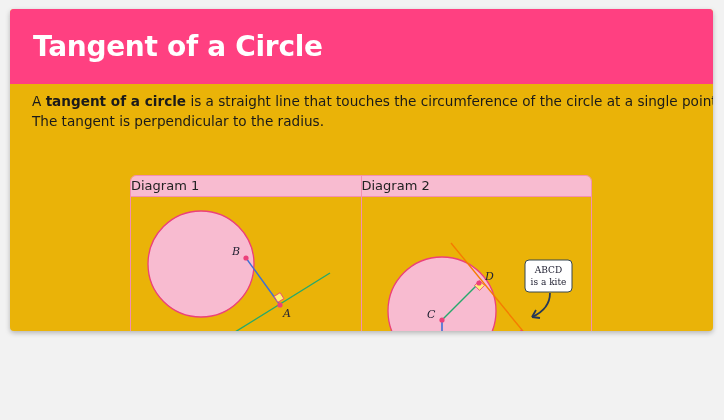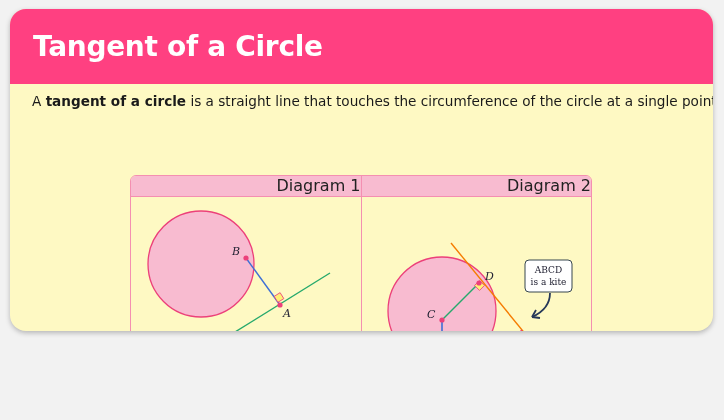--- a/index.html
+++ b/index.html
@@ -1,45 +1,46 @@
 <!DOCTYPE html>
 <html><head>
 <meta charset="utf-8">
 <style>
   html,body{margin:0;padding:0;}
   body{width:724px;height:420px;background:#f2f2f2;font-family:"DejaVu Sans","Liberation Sans",sans-serif;overflow:hidden;position:relative;}
-  .card{position:absolute;left:10px;top:9px;width:703px;height:322px;background:#fef9c3;border-radius:16px;box-shadow:0 2px 5px rgba(0,0,0,0.25);overflow:hidden;}
+  .card{position:absolute;left:10px;top:9px;width:703px;height:322px;background:#eab308;border-radius:4px;box-shadow:0 2px 5px rgba(0,0,0,0.25);overflow:hidden;}
   .header{height:75px;background:#ff4081;display:flex;align-items:center;padding-left:23px;}
   .header h1{margin:0;color:#fff;font-size:28px;font-weight:bold;letter-spacing:-0.3px;}
   .intro{position:absolute;left:22px;top:82px;width:670px;font-size:13.6px;line-height:20px;color:#1a1a1a;}
   .intro p{margin:0;white-space:nowrap;}
   .intro b{font-weight:bold;}
   .diagrams{position:absolute;left:120px;top:166px;width:460px;height:168px;border:1px solid #f48fb1;border-radius:6px;display:flex;overflow:hidden;}
   .panel{flex:1;display:flex;flex-direction:column;}
   .panel + .panel{border-left:1px solid #f48fb1;gap:40px;}
-  .panel-head{height:20px;background:#f8bbd0;border-bottom:1px solid #f48fb1;text-align:right;font-size:16px;line-height:20px;color:#222;}
+  .panel-head{height:20px;background:#f8bbd0;border-bottom:1px solid #f48fb1;text-align:left;font-size:13px;line-height:20px;color:#222;}
   .panel-body{flex:1;position:relative;}
   .panel-body svg{position:absolute;left:0;top:0;}
   .bullets{position:absolute;left:22px;top:344px;font-size:13.6px;line-height:20px;color:#1a1a1a;}
   .bullets ul{margin:0;padding-left:18px;}
   .bullets li{white-space:nowrap;}
   .logo{position:absolute;left:592px;top:349px;display:flex;align-items:center;}
   .logo-text{font-size:7px;line-height:8px;color:#444;margin-left:6px;text-align:center;letter-spacing:0.2px;}
   .math{font-family:"DejaVu Serif","Liberation Serif",serif;font-style:italic;}
 </style>
 </head>
 <body>
 
 <div class="card">
   <div class="header">
     <h1>Tangent of a Circle</h1>
   </div>
 
   <div class="intro">
     <p><span>A </span><b>tangent of a circle</b><span> is a straight line that touches the circumference of the circle at a single point.</span></p>
+    <p>The tangent is perpendicular to the radius.</p>
   </div>
 
   <div class="diagrams">
     <div class="panel">
       <div class="panel-head">Diagram 1</div>
       <div class="panel-body">
         <svg width="230" height="147" viewBox="0 0 230 147">
           <circle cx="70" cy="67" r="53" fill="#f8bbd0" stroke="#ec407a" stroke-width="1.3"></circle>
           <line x1="104" y1="135" x2="199" y2="76" stroke="#26a96c" stroke-width="1.4"></line>
           <line x1="115" y1="61" x2="149" y2="108" stroke="#3d6fd6" stroke-width="1.4"></line>

